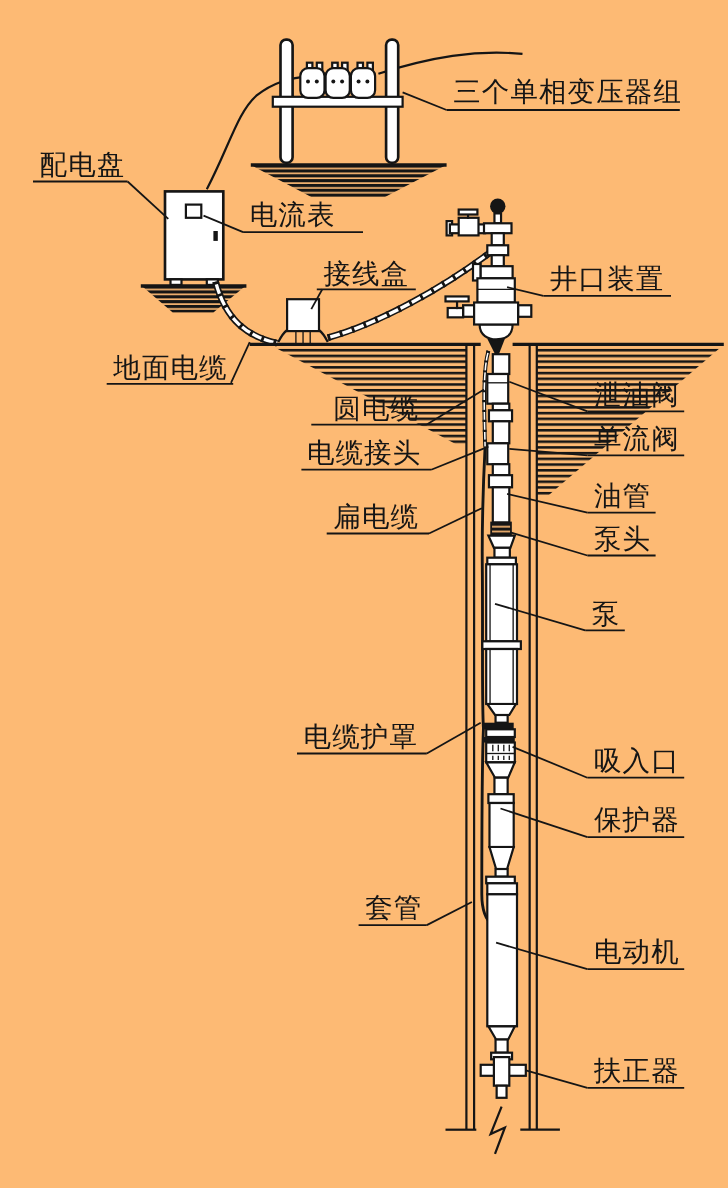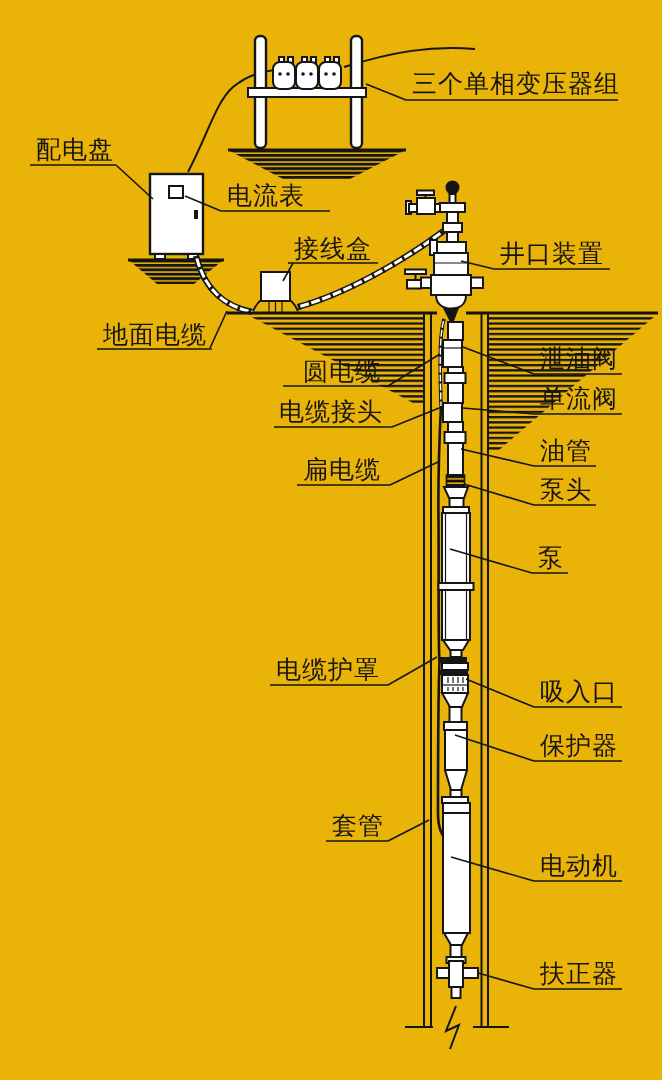--- a/index.html
+++ b/index.html
@@ -1,16 +1,16 @@
 <!DOCTYPE html>
 <html><head>
 <meta charset="utf-8">
 <style>
   html,body{margin:0;padding:0;background:#fff;}
-  .stage{position:relative;width:662px;height:1080px;background:#eab308;overflow:hidden;
+  .stage{position:relative;width:662px;height:1080px;background:#fdba74;overflow:hidden;
          font-family:"Liberation Serif","DejaVu Serif",serif;}
   svg{display:block;}
   .ln{stroke:#151515;fill:none;stroke-width:2;}
   .ln3{stroke:#151515;fill:none;stroke-width:3;}
   .fw{fill:#ffffff;stroke:#151515;stroke-width:2;}
   .fw25{fill:#ffffff;stroke:#151515;stroke-width:2.4;}
   .fd{fill:#151515;stroke:none;}
   .thin{stroke:#151515;stroke-width:1.2;fill:none;}
   .lead{stroke:#151515;stroke-width:1.6;fill:none;}
   .cap{font-family:"Liberation Serif","DejaVu Serif",serif;font-size:25px;fill:#151515;letter-spacing:1px;}

